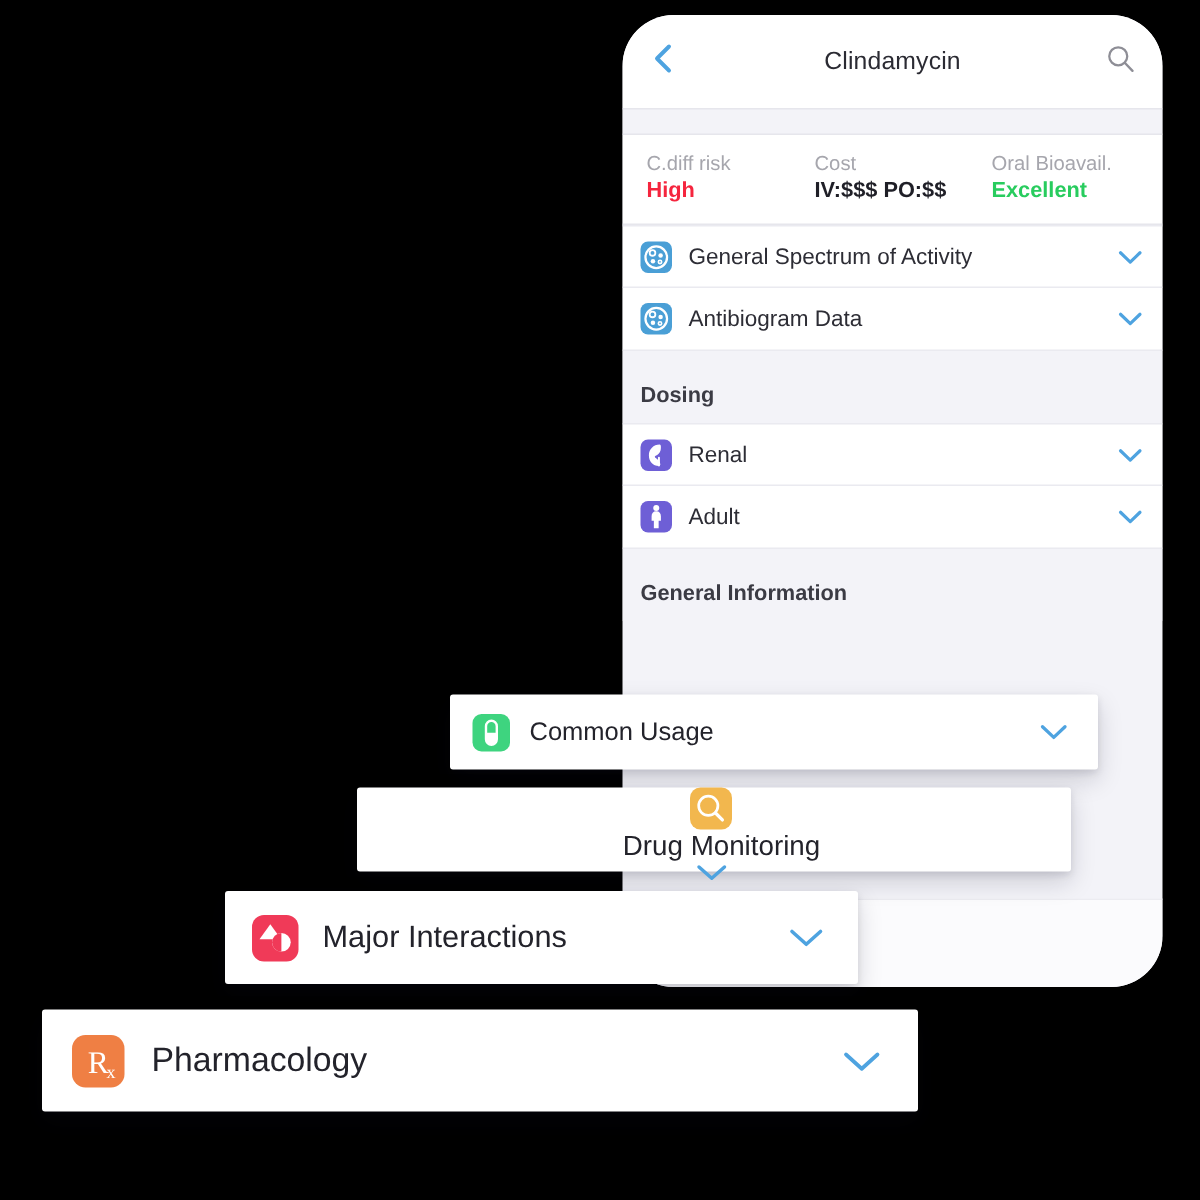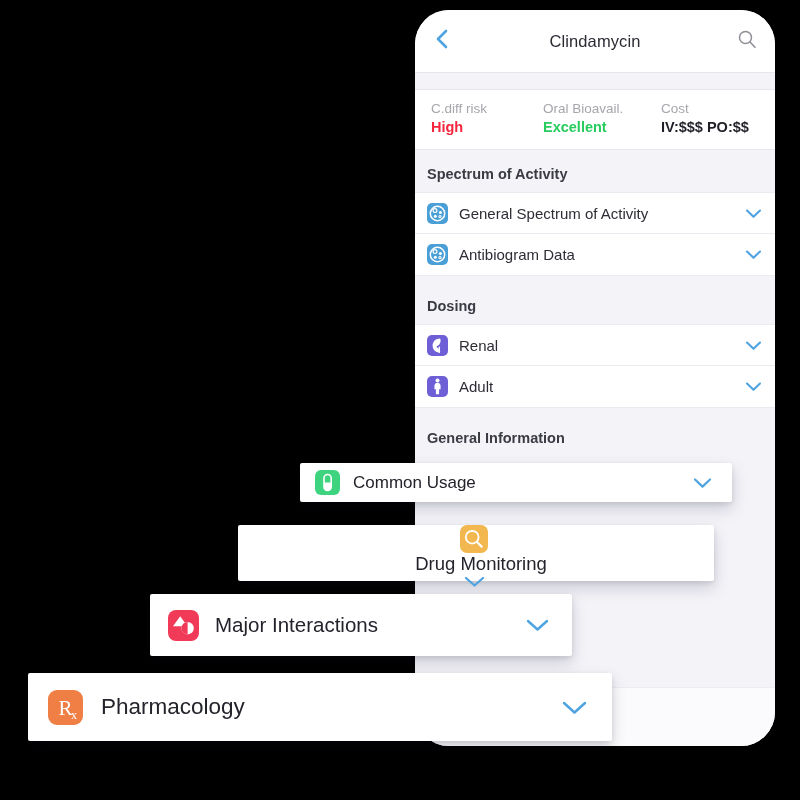--- a/index.html
+++ b/index.html
@@ -19,21 +19,21 @@
     height: 800px;
     background: #000000;
   }
 
   
   #phone {
     position: absolute;
     left: 415px;
     top: 10px;
     width: 360px;
-    height: 736px;
+    height: 648px;
     background: #f3f3f8;
     border-radius: 34px;
     overflow: hidden;
   }
 
   
   .navbar {
     position: relative;
     height: 62px;
     background: #ffffff;
@@ -158,21 +158,21 @@
     box-sizing: border-box;
     box-shadow: 0 7px 16px rgba(20,20,40,0.17), 0 2px 5px rgba(20,20,40,0.10);
   }
   .float-card .fc-label {
     flex: 1;
     color: #23232b;
   }
 
   #card-common {
     left: 300px; top: 463px;
-    width: 432px; height: 39px;
+    width: 432px; height: 50px;
     padding: 0 20px 0 15px;
     border-radius: 2px;
   }
   #card-common .icon { width: 25px; height: 25px; border-radius: 6px; }
   #card-common .fc-label { font-size: 17px; margin-left: 13px; }
 
   #card-monitor {
     left: 238px; top: 525px;
     width: 476px; height: 56px;
     padding: 0 21px 0 17px;
@@ -227,30 +227,29 @@
     </div>
 
     <div class="nav-gap"></div>
 
     <div class="stats">
       <div class="stat">
         <div class="stat-label">C.diff risk</div>
         <div class="stat-value" style="color:#f5253e">High</div>
       </div>
       <div class="stat">
+        <div class="stat-label">Cost</div>
+        <div class="stat-value" style="color:#1f1f27">IV:$$$ PO:$$</div>
+      </div>
+      <div class="stat">
         <div class="stat-label">Oral Bioavail.</div>
         <div class="stat-value" style="color:#28cc5e">Excellent</div>
       </div>
-      <div class="stat">
-        <div class="stat-label">Cost</div>
-        <div class="stat-value" style="color:#1f1f27">IV:$$$ PO:$$</div>
-      </div>
-    </div>
-
-    <div class="section-head">Spectrum of Activity</div>
+    </div>
+
 
     <div class="row">
       <span class="icon" style="background:#4a9fd6">
         <svg width="21" height="21" viewBox="0 0 21 21">
           <circle cx="10.5" cy="10.5" r="7.2" fill="none" stroke="#ffffff" stroke-width="1.5"></circle>
           <circle cx="8" cy="7.6" r="1.9" fill="none" stroke="#ffffff" stroke-width="1.2"></circle>
           <circle cx="13.4" cy="9.4" r="1.5" fill="#ffffff"></circle>
           <circle cx="8.3" cy="13.2" r="1.5" fill="#ffffff"></circle>
           <circle cx="13" cy="13.6" r="1.1" fill="none" stroke="#ffffff" stroke-width="1.1"></circle>
         </svg>

